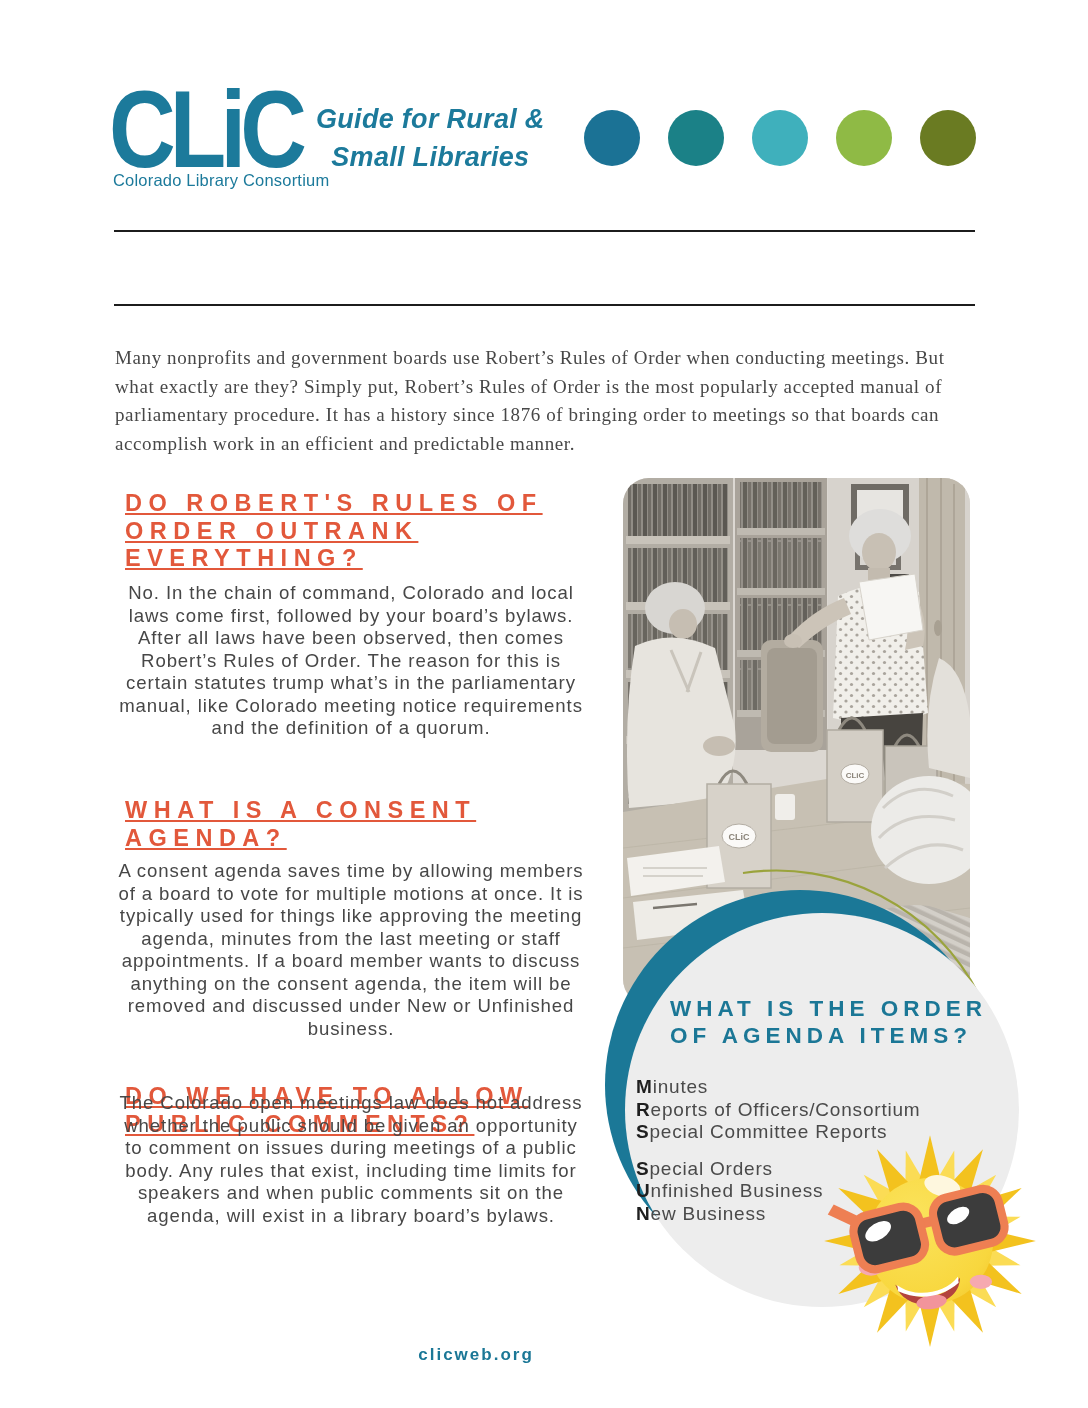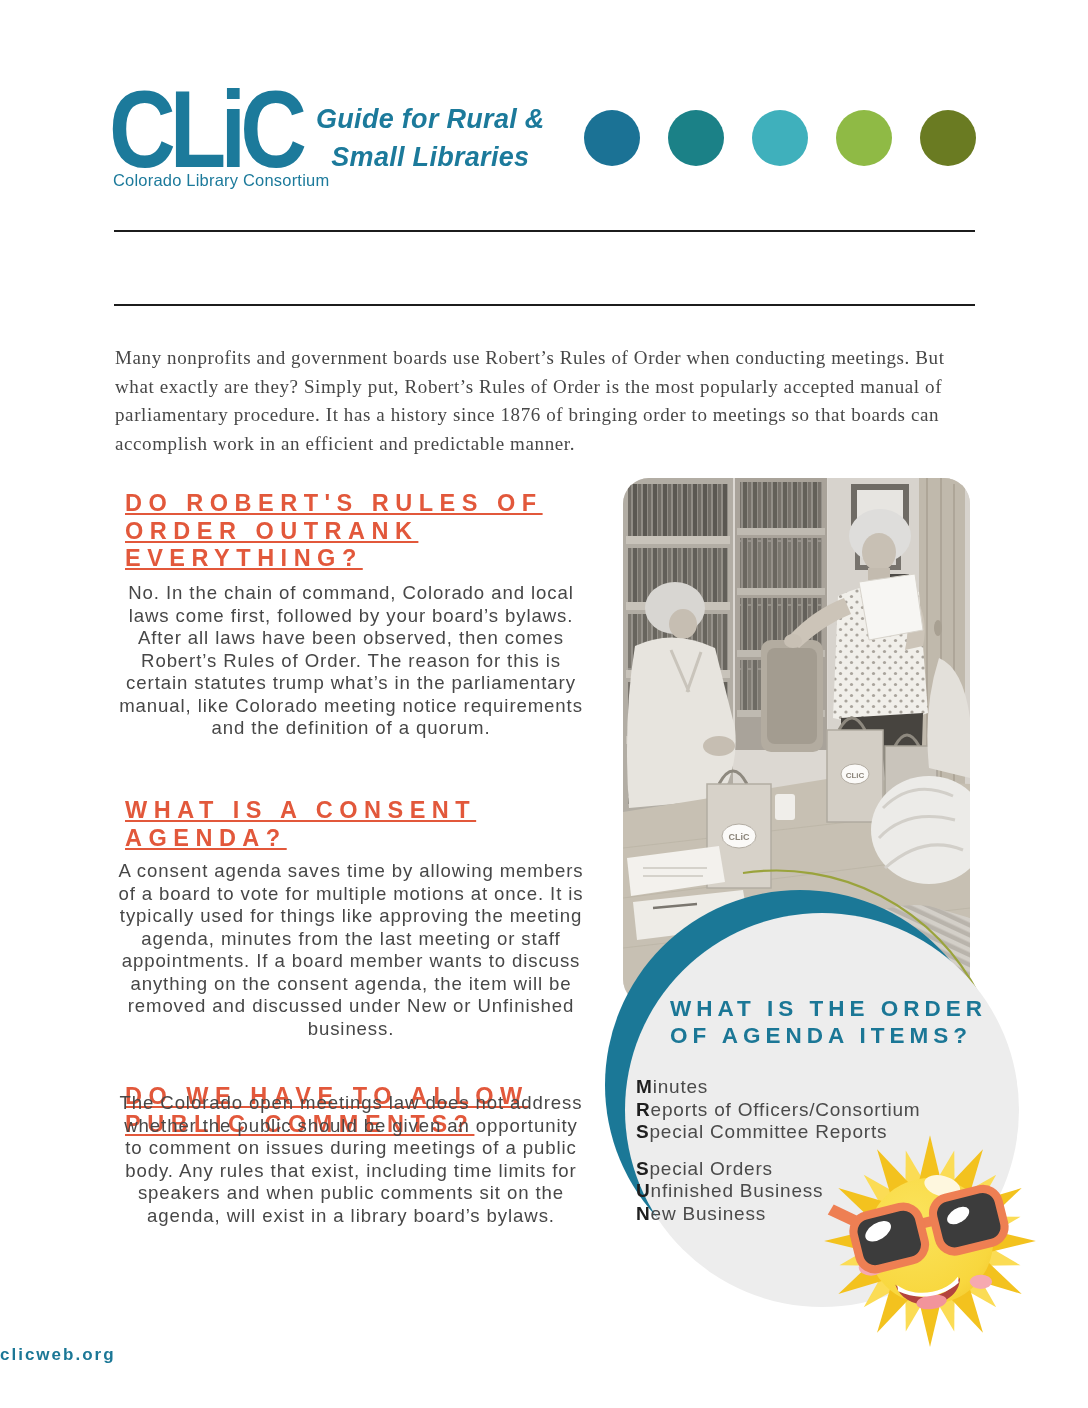--- a/index.html
+++ b/index.html
@@ -34,21 +34,21 @@
   .circle{position:absolute;border-radius:50%;}
   .c-teal{left:605px;top:890px;width:390px;height:390px;background:#1B7897;}
   .c-gray{left:625px;top:913px;width:394px;height:394px;background:#EDEDED;}
   .agenda-head{position:absolute;left:662px;top:988px;width:320px;text-align:left;margin:8px;
                font-size:22.5px;line-height:26.5px;font-weight:bold;letter-spacing:5px;color:#1B7796;}
   .agenda-list{position:absolute;left:636px;top:1076px;font-size:19px;letter-spacing:.8px;}
   .agenda-item{line-height:22.6px;color:#4a4a4a;white-space:nowrap;}
   .agenda-item b{color:#1f1f1f;font-weight:bold;}
   .agenda-group2{margin-top:14px;}
   .sun{position:absolute;left:818px;top:1127px;width:224px;height:224px;}
-  .footer{position:absolute;left:0;top:1345px;width:952px;text-align:left;font-size:17px;
+  .footer{position:absolute;left:0;top:1345px;width:952px;text-align:center;font-size:17px;
           font-weight:bold;letter-spacing:2px;color:#1B7796;}
 </style>
 </head>
 <body>
 
 <div class="page">
 
   <div class="logo-word">CLiC</div>
   <div class="logo-sub">Colorado Library Consortium</div>
   <div class="tagline">

